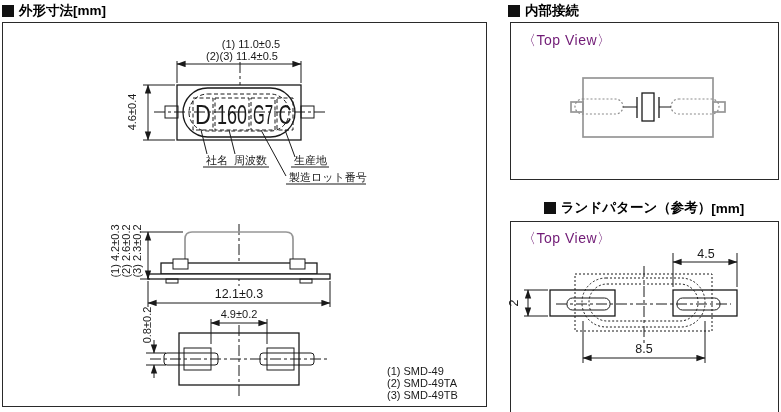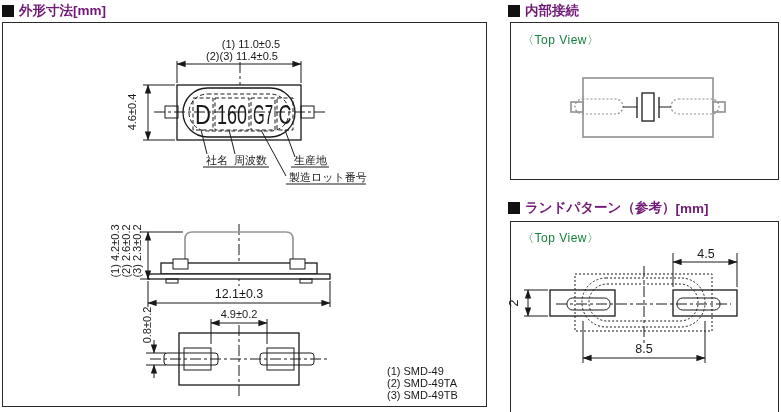--- a/index.html
+++ b/index.html
@@ -1,23 +1,23 @@
 <!DOCTYPE html>
 <html><head>
 <meta charset="utf-8">
 <style>
   * { margin:0; padding:0; box-sizing:border-box; }
   html,body { width:781px; height:412px; overflow:hidden; background:#fff;
     font-family:"Liberation Sans","DejaVu Sans",sans-serif; }
   .page { position:relative; width:781px; height:412px; background:#fff; color:#1a1a1a; }
   .section-header { position:absolute; display:flex; align-items:center; font-weight:bold;
-    font-size:13.5px; color:#701a75; white-space:nowrap; }
+    font-size:13.5px; color:#000000; white-space:nowrap; }
   .sq { width:12px; height:12px; background:#111; display:inline-block; margin-right:5px; flex:0 0 auto; }
   .panel { position:absolute; border:1.5px solid #2a2a2a; background:#fff; }
-  .tv-label { position:absolute; font-size:12px; color:#15803d; letter-spacing:0.5px; white-space:nowrap; }
+  .tv-label { position:absolute; font-size:14px; color:#701a75; letter-spacing:0.5px; white-space:nowrap; }
   svg { position:absolute; overflow:visible; }
   svg text { fill:#1a1a1a; font-family:"Liberation Sans","DejaVu Sans",sans-serif; }
   .ln   { stroke:#1a1a1a; fill:none; stroke-width:1.3; }
   .thin { stroke:#1a1a1a; fill:none; stroke-width:1; }
   .dash  { stroke-dasharray:4 2.5; }
   .cdash { stroke-dasharray:11 3 3 3; }
   .dot   { stroke-dasharray:2 2; }
   .gray   { stroke:#969696; fill:none; stroke-width:1.7; }
   .grayln { stroke:#b8b8b8; fill:none; stroke-width:1.2; }
   .dotpad { stroke:#8c8c8c; fill:none; stroke-width:1.2; stroke-dasharray:2 2; }
@@ -156,21 +156,21 @@
       <rect x="65" y="77" width="48" height="15" rx="7.5" class="dotpad"></rect>
       <rect x="161" y="77" width="48" height="15" rx="7.5" class="dotpad"></rect>
       <line x1="113" y1="85" x2="127" y2="85" class="thin"></line>
       <line x1="127" y1="75" x2="127" y2="96" class="ln"></line>
       <rect x="132" y="71" width="12" height="28" class="ln"></rect>
       <line x1="149" y1="75" x2="149" y2="96" class="ln"></line>
       <line x1="149" y1="85" x2="161" y2="85" class="thin"></line>
     </g>
   </svg>
 
-  <div class="section-header" style="left:508px; top:199px; width:272px; justify-content:flex-start;">
+  <div class="section-header" style="left:508px; top:199px; width:272px; justify-content:center;">
     <span style="display:flex; align-items:center;">
       <span class="sq"></span>
       <span>ランドパターン（参考）</span>
     </span>
     <span>[mm]</span>
   </div>
   <div class="panel" style="left:510px; top:221px; width:269px; height:195px;"></div>
   <div class="tv-label" style="left:522px; top:230px;">〈Top View〉</div>
 
   <svg style="left:510px; top:221px;" width="269" height="191" viewBox="0 0 269 191">

